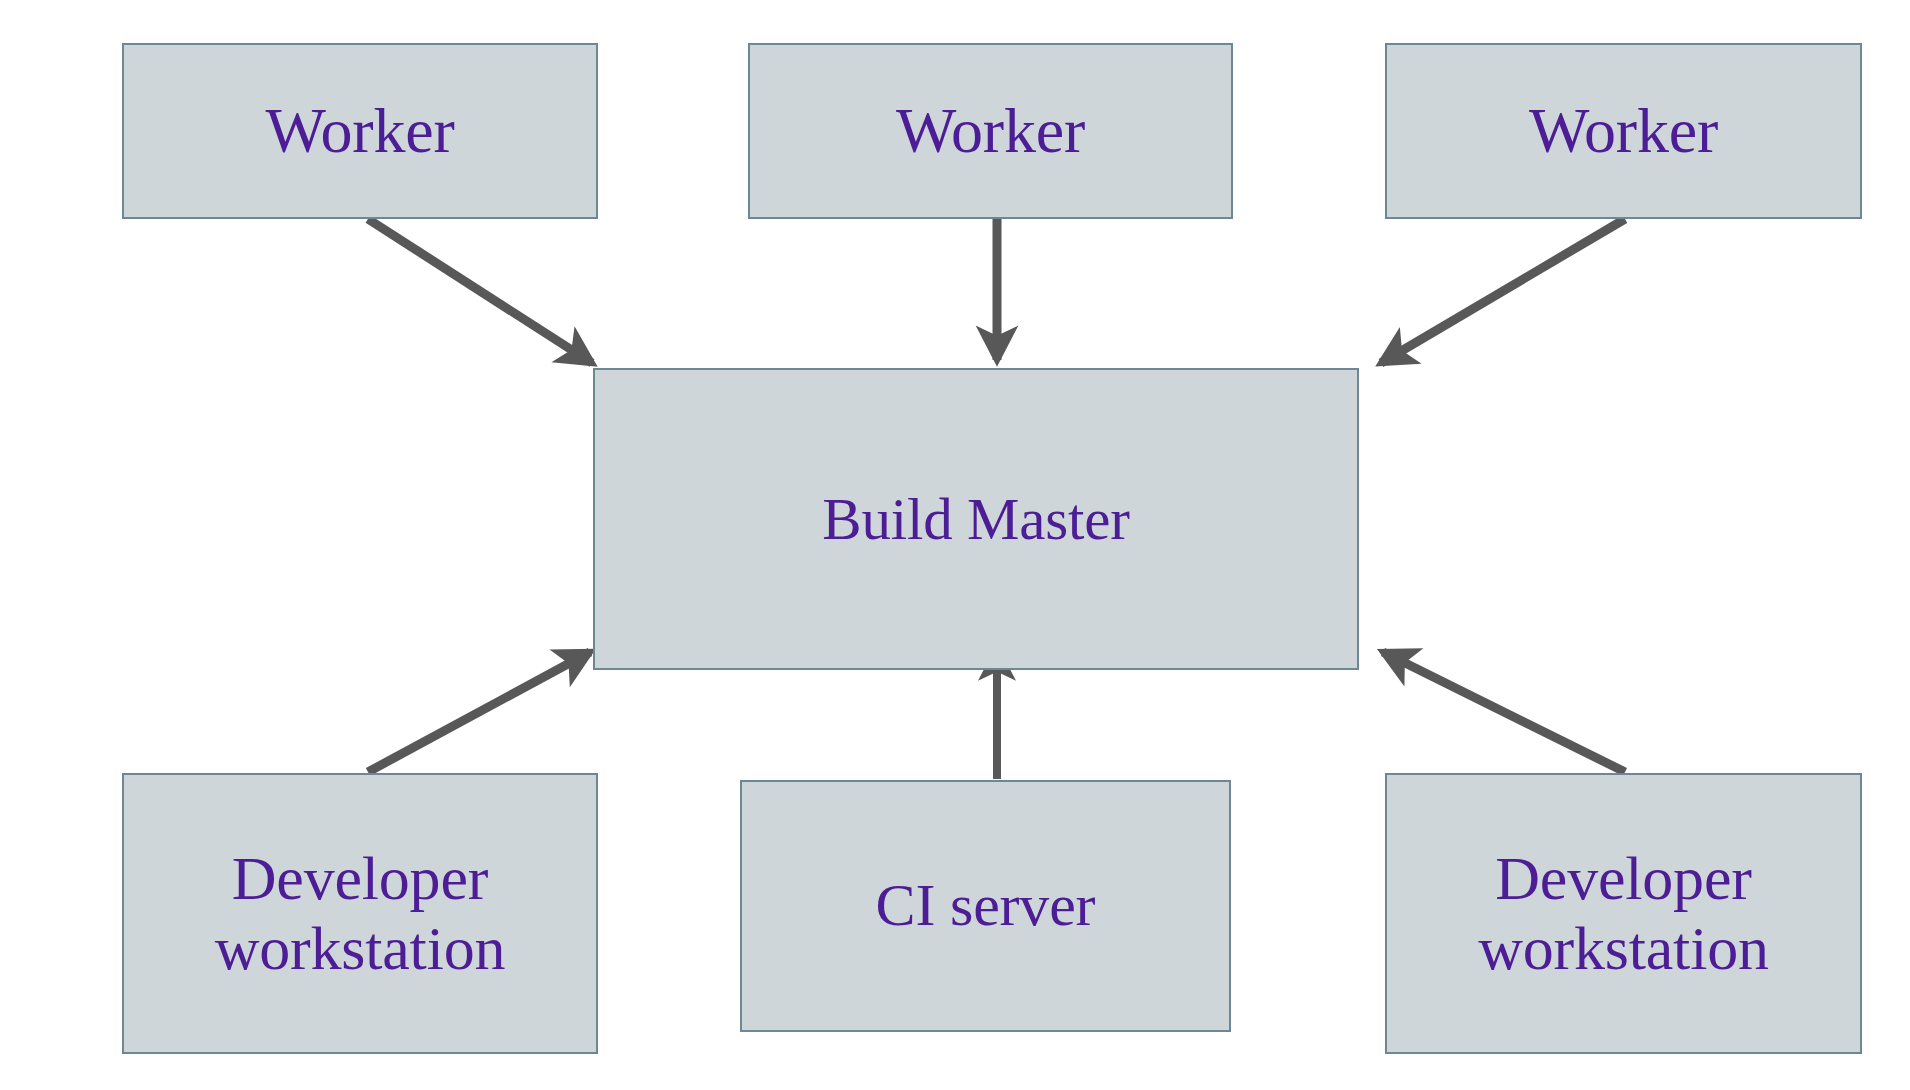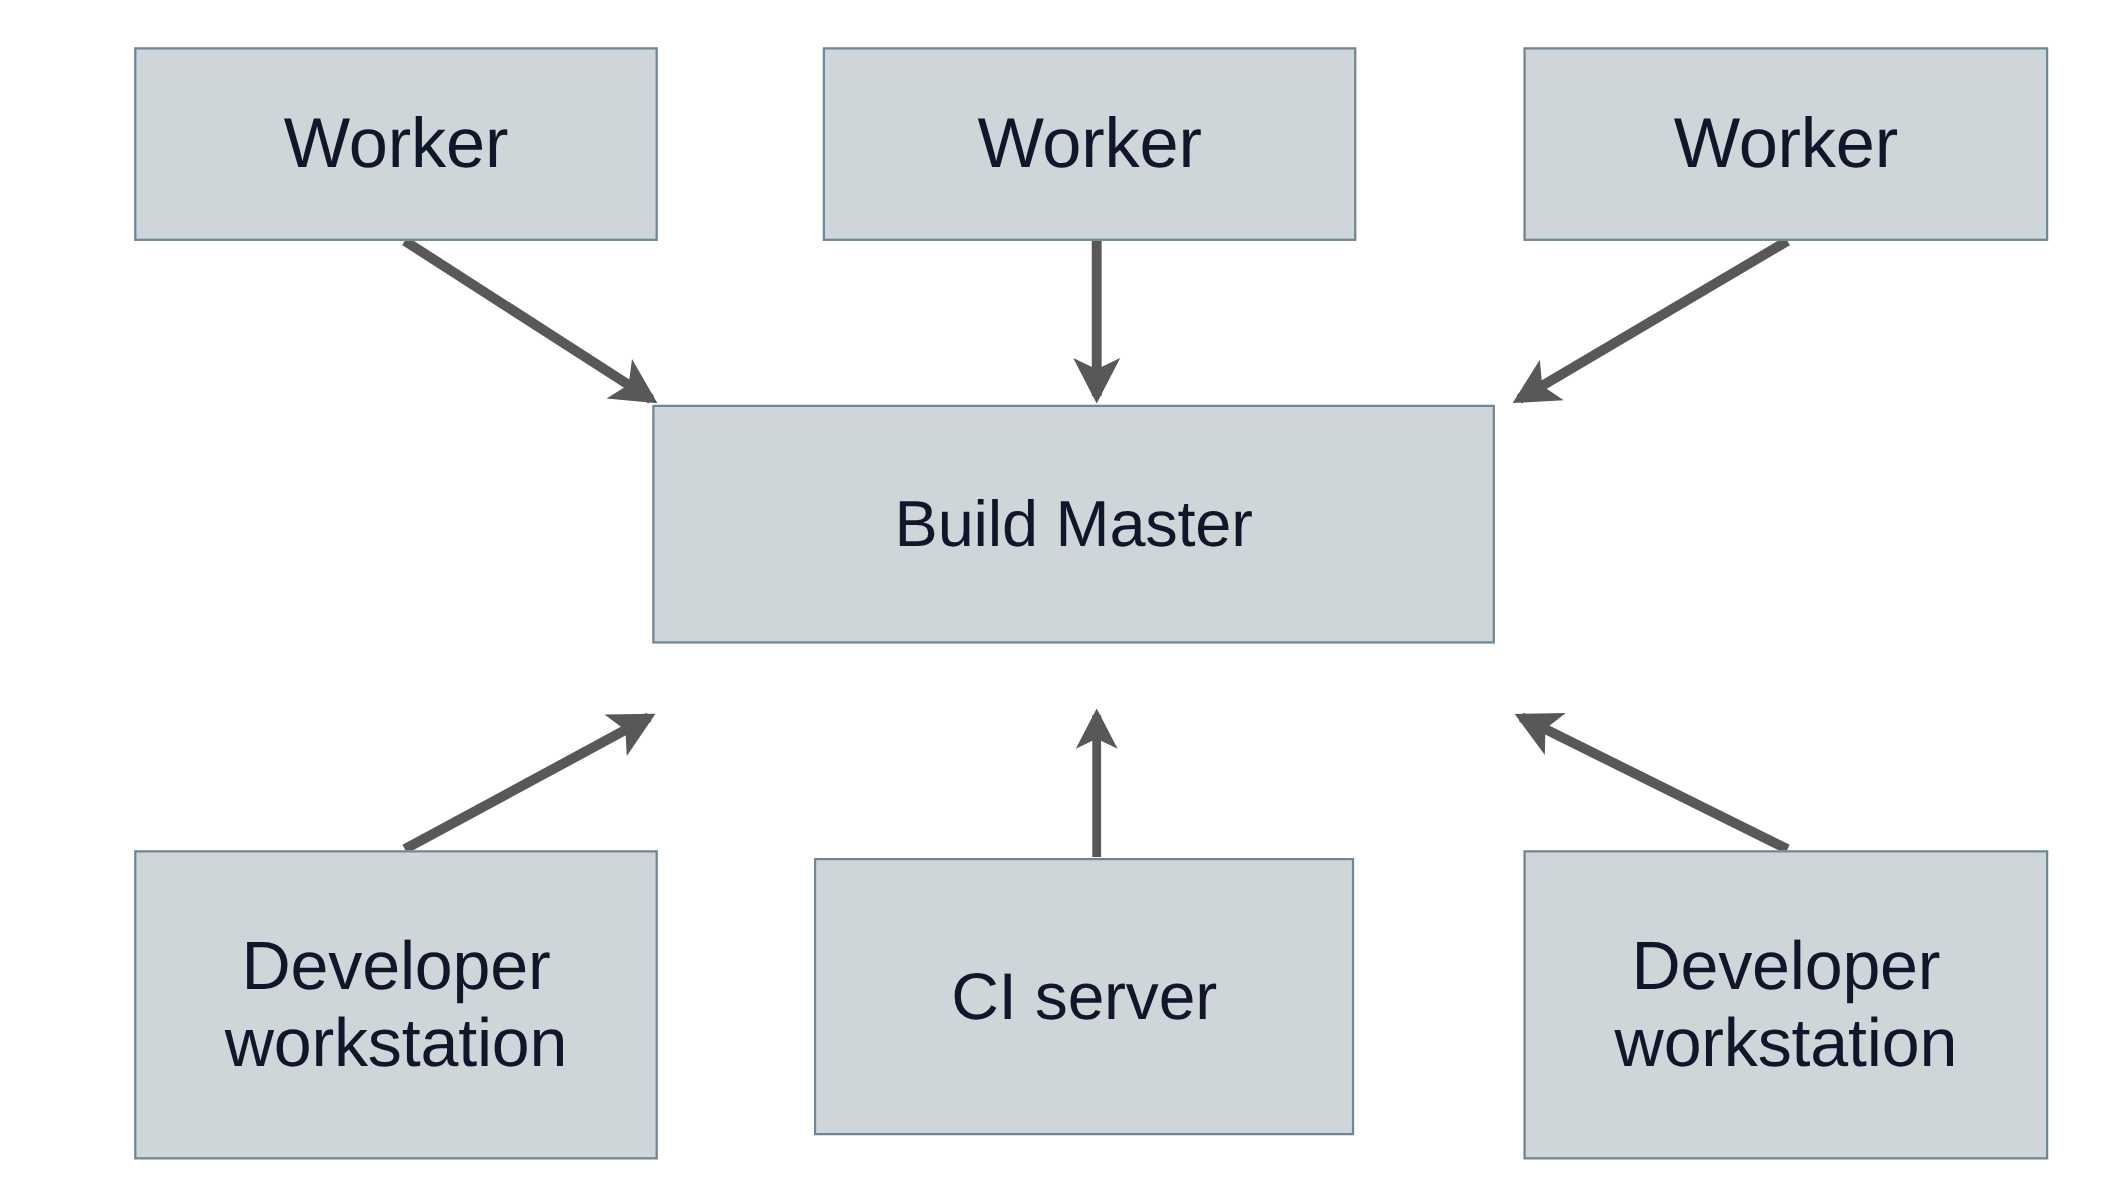--- a/index.html
+++ b/index.html
@@ -30,37 +30,37 @@
     position: absolute;
     box-sizing: border-box;
     background: #ced6da;
     border: 2px solid #6d8795;
     display: flex;
     align-items: center;
     justify-content: center;
     text-align: center;
   }
   .node-label {
-    color: #0f172a;
-    font-family: Liberation Sans, sans-serif;
+    color: #4c1d95;
+    font-family: Liberation Serif, serif;
     font-weight: 400;
     line-height: 1.12;
     white-space: pre-line;
     letter-spacing: -0.2px;
   }
   
   #node-worker-1 { left: 122px; top: 43px;  width: 476px; height: 176px; }
   #node-worker-2 { left: 748px; top: 43px;  width: 485px; height: 176px; }
   #node-worker-3 { left: 1385px; top: 43px; width: 477px; height: 176px; }
   #node-worker-1 .node-label,
   #node-worker-2 .node-label,
   #node-worker-3 .node-label { font-size: 64px; }
 
   
-  #node-build-master { left: 593px; top: 368px; width: 766px; height: 217px; }
+  #node-build-master { left: 593px; top: 368px; width: 766px; height: 302px; }
   #node-build-master .node-label { font-size: 59px; }
 
   
   #node-dev-workstation-left  { left: 122px;  top: 773px; width: 476px; height: 281px; }
   #node-ci-server             { left: 740px;  top: 780px; width: 491px; height: 252px; }
   #node-dev-workstation-right { left: 1385px; top: 773px; width: 477px; height: 281px; }
   #node-dev-workstation-left .node-label,
   #node-dev-workstation-right .node-label { font-size: 62px; }
   #node-ci-server .node-label { font-size: 60px; }
 </style>

